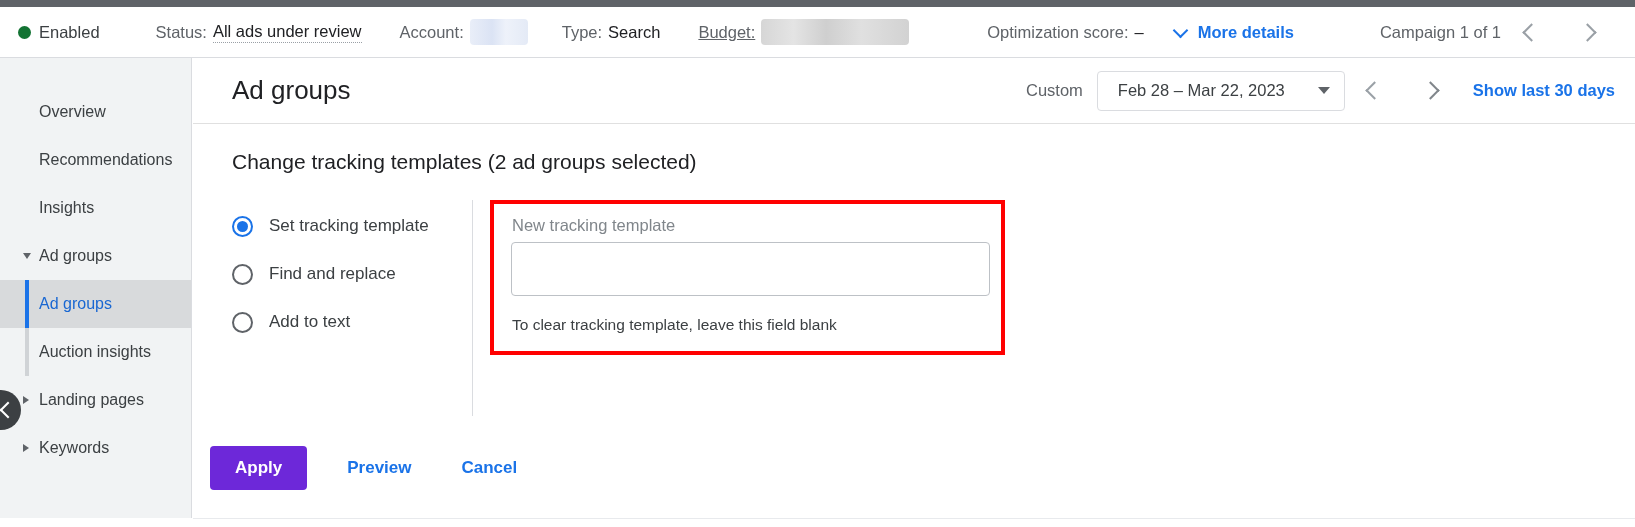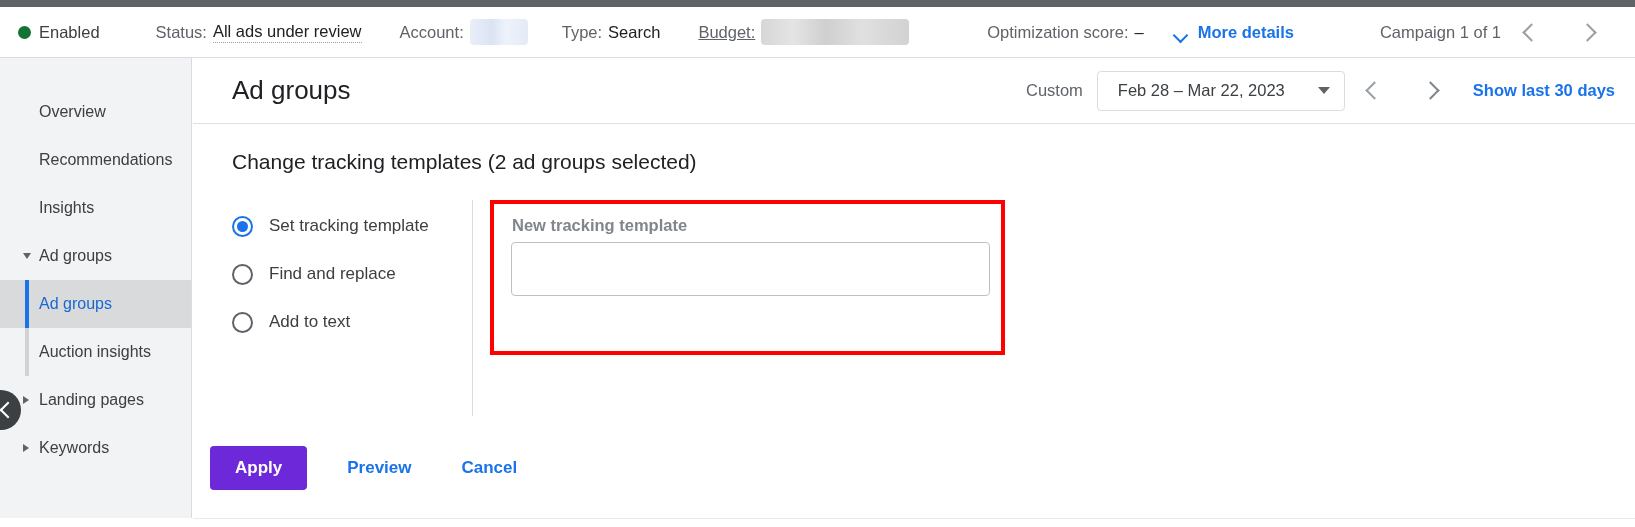--- a/index.html
+++ b/index.html
@@ -59,21 +59,21 @@
     border-radius: 4px;
     background: linear-gradient(90deg,#e9eef8 0%, #dbe3f4 38%, #eef2fa 62%, #e4eaf6 100%);
   }
   .mask-gray {
     display: inline-block; height: 26px; width: 148px;
     border-radius: 4px;
     background: linear-gradient(90deg,#d6d6d6 0%, #e4e4e4 22%, #cfcfcf 44%, #e0e0e0 68%, #d2d2d2 100%);
   }
 
   .more-details {
-    display: flex; align-items: flex-end; gap: 10px;
+    display: flex; align-items: flex-start; gap: 10px;
     margin-left: 30px;
     color: #1a73e8; font-size: 16.5px; font-weight: 700;
     cursor: pointer;
   }
   .chev-down {
     width: 14px; height: 14px; display: inline-block; position: relative;
   }
   .chev-down::before {
     content: ""; position: absolute; left: 1px; top: 2px;
     width: 9px; height: 9px;
@@ -235,21 +235,21 @@
   }
 
   .red-panel {
     position: absolute; left: 297px; top: 76px;
     width: 515px; height: 155px;
     border: 4px solid #ff0000;
     background: #ffffff;
   }
   .field-label {
     position: absolute; left: 18px; top: 12px;
-    font-size: 16.5px; color: #80868b; font-weight: bold;
+    font-size: 16.5px; color: #80868b;
   }
   .text-input {
     position: absolute; left: 17px; top: 38px;
     width: 479px; height: 54px;
     border: 1px solid #bdc1c6; border-radius: 4px;
     background: #fff;
     font-family: "Liberation Sans", sans-serif;
     font-size: 16px; color: #202124;
     padding: 0 12px;
     outline: none;
@@ -423,20 +423,21 @@
       <span class="radio"></span>
       <span class="radio-label">Add to text</span>
     </div>
   </div>
 
   <div class="v-divider"></div>
 
   <div class="red-panel">
     <div class="field-label">New tracking template</div>
     <input class="text-input" type="text" placeholder="" style="">
+    <div class="field-hint">To clear tracking template, leave this field blank</div>
   </div>
 
   <div class="actions">
     <button class="btn-apply">Apply</button>
     <button class="btn-text btn-preview">Preview</button>
     <button class="btn-text btn-cancel">Cancel</button>
   </div>
 </div>
 
 <div class="bottom-rule"></div>

